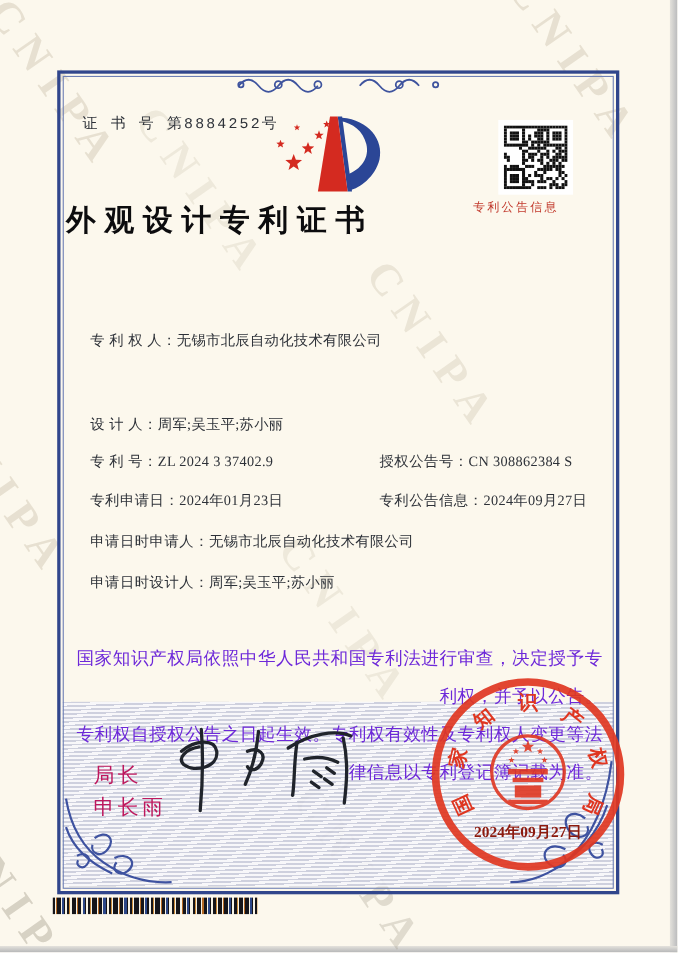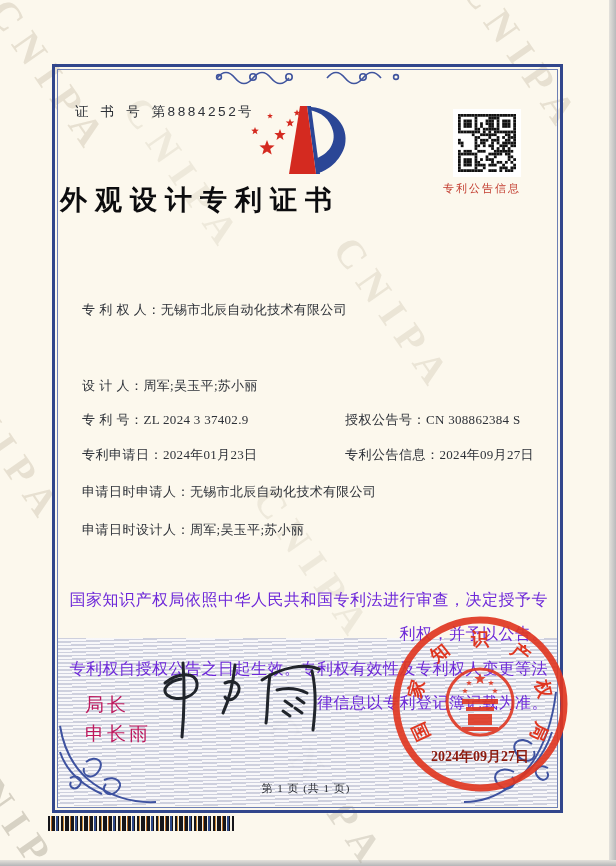--- a/index.html
+++ b/index.html
@@ -18,21 +18,21 @@
          border:3px solid #31468c;z-index:2;}
   .frame-inner{position:absolute;left:2px;top:2px;right:2px;bottom:2px;border:1px solid #6d7fb5;}
   .band{position:absolute;left:57px;top:638px;width:501px;height:168px;z-index:2;
         background:repeating-linear-gradient(178deg,rgba(198,201,219,.85) 0 1.5px,rgba(247,247,251,.9) 1.5px 3.5px);}
   .ornament-top{position:absolute;left:213px;top:68px;z-index:3;}
   .flourish{position:absolute;z-index:3;}
   
   .cert-no{position:absolute;left:75px;top:103px;font-size:13.5px;letter-spacing:2px;z-index:4;font-family:Liberation Mono, monospace;}
   .qr-box{position:absolute;left:453px;top:109px;width:68px;height:68px;background:#fff;
           display:flex;align-items:center;justify-content:center;z-index:4;}
-  .qr-label{position:absolute;left:427px;top:181px;width:110px;text-align:center;font-size:11px;
+  .qr-label{position:absolute;left:414px;top:181px;width:110px;text-align:center;font-size:11px;
             color:#c23b2e;letter-spacing:2px;z-index:4;}
   .logo{position:absolute;left:237px;top:101px;z-index:4;}
   .title{position:absolute;left:52px;top:182px;width:592px;text-align:left;z-index:4;
          font-family:"Liberation Sans","DejaVu Sans",sans-serif;font-weight:700;
          font-size:27px;letter-spacing:8px;color:#0c0c0e;text-indent:8px;}
   .row{position:absolute;left:82px;width:470px;font-size:13px;z-index:4;white-space:nowrap;}
   .row .lab{letter-spacing:.5px;}
   .row .val{letter-spacing:.3px;}
   .col-r{position:absolute;left:263px;top:0;}
   .statement{position:absolute;left:68px;top:583px;width:480px;z-index:4;
@@ -439,18 +439,17 @@
         <text x="28.725128282891276" y="76.24058427248382" text-anchor="middle" dominant-baseline="middle" font-size="18" font-weight="700" fill="#df3621" font-family="'Liberation Sans',sans-serif" transform="rotate(-76.7 28.725128282891276 76.24058427248382)">家</text>
         <text x="51.304928558831364" y="40.79739744514715" text-anchor="middle" dominant-baseline="middle" font-size="18" font-weight="700" fill="#df3621" font-family="'Liberation Sans',sans-serif" transform="rotate(-38.3 51.304928558831364 40.79739744514715)">知</text>
         <text x="91" y="27" text-anchor="middle" dominant-baseline="middle" font-size="18" font-weight="700" fill="#df3621" font-family="'Liberation Sans',sans-serif" transform="rotate(0.0 91 27)">识</text>
         <text x="130.69507144116864" y="40.79739744514716" text-anchor="middle" dominant-baseline="middle" font-size="18" font-weight="700" fill="#df3621" font-family="'Liberation Sans',sans-serif" transform="rotate(38.3 130.69507144116864 40.79739744514716)">产</text>
         <text x="153.27487171710874" y="76.24058427248386" text-anchor="middle" dominant-baseline="middle" font-size="18" font-weight="700" fill="#df3621" font-family="'Liberation Sans',sans-serif" transform="rotate(76.7 153.27487171710874 76.24058427248386)">权</text>
         <text x="149.0036983703456" y="118.04756875140475" text-anchor="middle" dominant-baseline="middle" font-size="18" font-weight="700" fill="#df3621" font-family="'Liberation Sans',sans-serif" transform="rotate(115.0 149.0036983703456 118.04756875140475)">局</text>
       </g>
     <text id="seal-date" x="91" y="148" text-anchor="middle" font-size="14" font-weight="700" fill="#8c1a0e" font-family="'Liberation Serif',serif">2024年09月27日</text>
   </svg>
 
-  <div class="page-info">第 1 页 (共 1 页)</div>
   <div class="barcode"></div>
 
   <div class="edge-right"></div>
   <div class="edge-bottom"></div>
 </div>
 
 </body></html>

